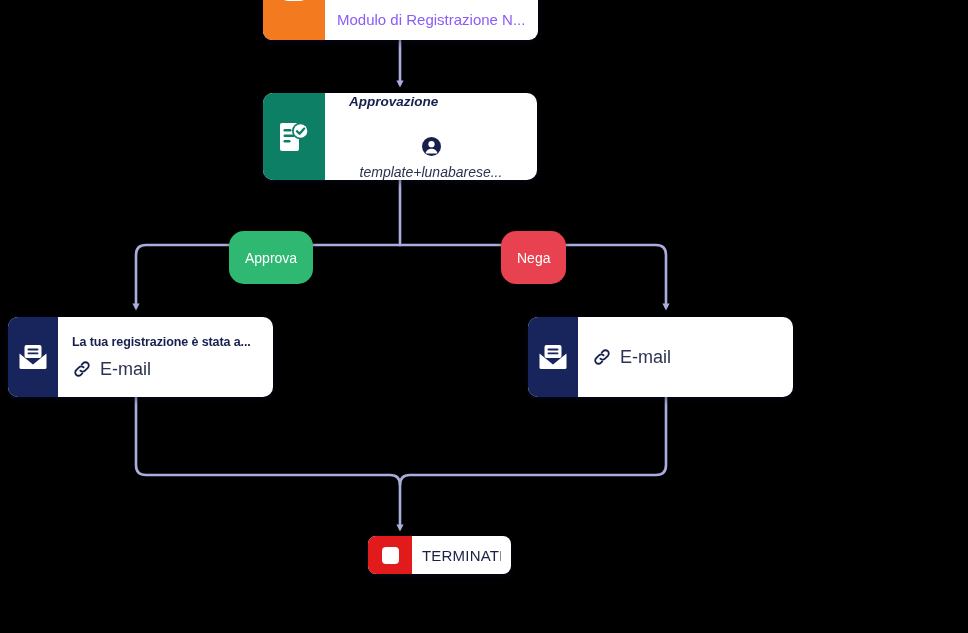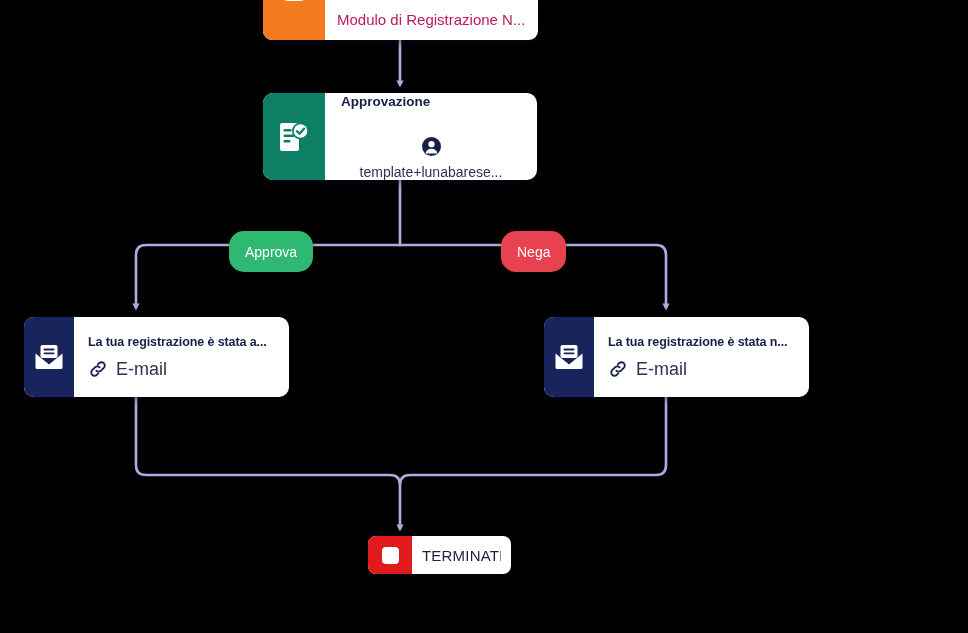--- a/index.html
+++ b/index.html
@@ -87,41 +87,41 @@
     width: 26px;
     height: 9px;
     background: #ffffff;
     border-bottom-left-radius: 7px;
     border-bottom-right-radius: 7px;
   }
   #node-trigger .node-body { padding: 0 12px; }
   #node-trigger .node-title {
     font-size: 15px;
     font-weight: normal;
-    color: #be185d;
+    color: #8b5cf6;
     padding-top: 6px;
   }
 
   
   #node-approval {
     left: 263px;
     top: 93px;
     width: 274px;
     height: 87px;
   }
   #node-approval .node-icon {
     width: 62px;
     background: #0d7f65;
   }
-  #node-approval .node-body { padding: 0 16px; gap: 28px; }
+  #node-approval .node-body { padding: 0 24px; gap: 28px; font-style: italic; }
   #node-approval .node-title { font-size: 13.5px; }
   #node-approval .node-sub { font-size: 14px; flex-direction: column; }
 
   
-  .node-email { width: 265px; height: 80px; top: 317px; margin-left: 16px; }
+  .node-email { width: 265px; height: 80px; top: 317px; }
   #node-email-approved { left: 8px; }
   #node-email-denied { left: 528px; }
   .node-email .node-icon {
     width: 50px;
     background: #18255c;
   }
   .node-email .node-body { padding: 0 14px; gap: 10px; }
   .node-email .node-title { font-size: 12.5px; letter-spacing: -0.1px; }
   .node-email .node-sub { font-size: 18px; }
 
@@ -151,21 +151,21 @@
     letter-spacing: 0.2px;
   }
 
   
   .pill {
     position: absolute;
     display: flex;
     align-items: center;
     justify-content: center;
     height: 29px;
-    padding: 6px 16px;
+    padding: 12px 16px;
     border-radius: 15px;
     color: #ffffff;
     font-size: 14px;
     white-space: nowrap;
     box-shadow: 0 1px 4px rgba(0,0,0,0.35);
   }
   #pill-approve {
     left: 229px;
     top: 231px;
     background: #2eb872;
@@ -272,21 +272,20 @@
   <div class="node node-email" id="node-email-denied">
     <div class="node-icon">
       <svg width="30" height="28" viewBox="0 0 30 28" aria-hidden="true">
         <rect x="6.5" y="2" width="17" height="13" rx="2" fill="#ffffff"></rect>
         <rect x="9.5" y="5.6" width="11" height="1.9" rx="0.95" fill="#18255c"></rect>
         <rect x="9.5" y="9.4" width="11" height="1.9" rx="0.95" fill="#18255c"></rect>
         <path d="M1.5 10.5 L15 21.5 L28.5 10.5 L28.5 24.5 a1.6 1.6 0 0 1 -1.6 1.6 h-23.8 a1.6 1.6 0 0 1 -1.6 -1.6 z" fill="#ffffff"></path>
       </svg>
     </div>
     <div class="node-body">
-      <div class="node-title">La tua registrazione è stata n...</div>
       <div class="node-sub">
         <span style="display:flex;">
           <svg width="20" height="20" viewBox="0 0 22 22" aria-hidden="true">
             <g fill="none" stroke="#17204d" stroke-width="2" stroke-linecap="round">
               <path d="M9.2 12.8 a3.6 3.6 0 0 0 5.1 0 l3.1 -3.1 a3.6 3.6 0 0 0 -5.1 -5.1 l-1.6 1.6"></path>
               <path d="M12.8 9.2 a3.6 3.6 0 0 0 -5.1 0 l-3.1 3.1 a3.6 3.6 0 0 0 5.1 5.1 l1.6 -1.6"></path>
             </g>
           </svg>
         </span>
         <span>E-mail</span>

